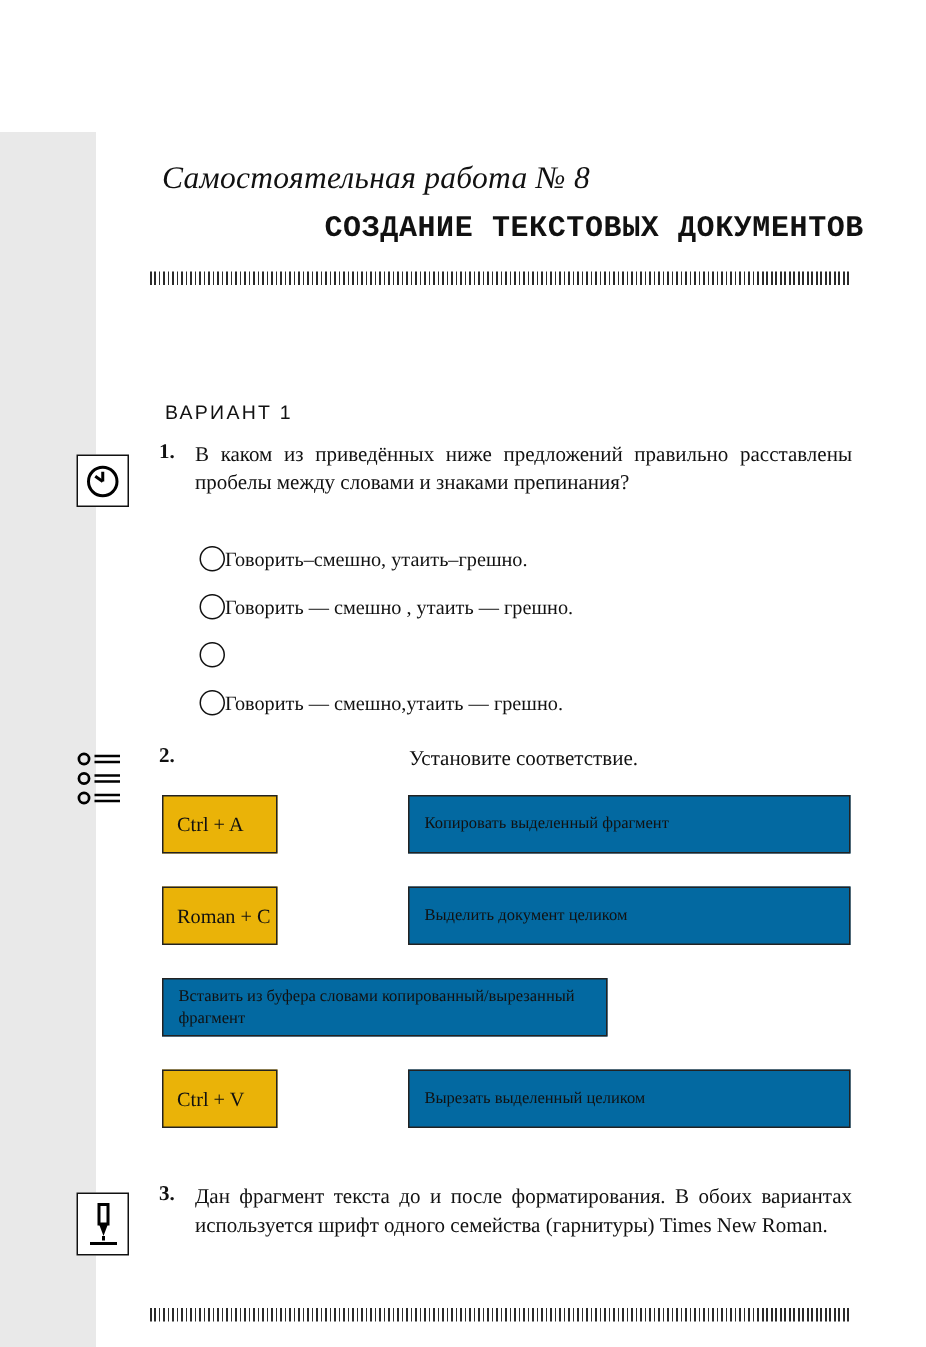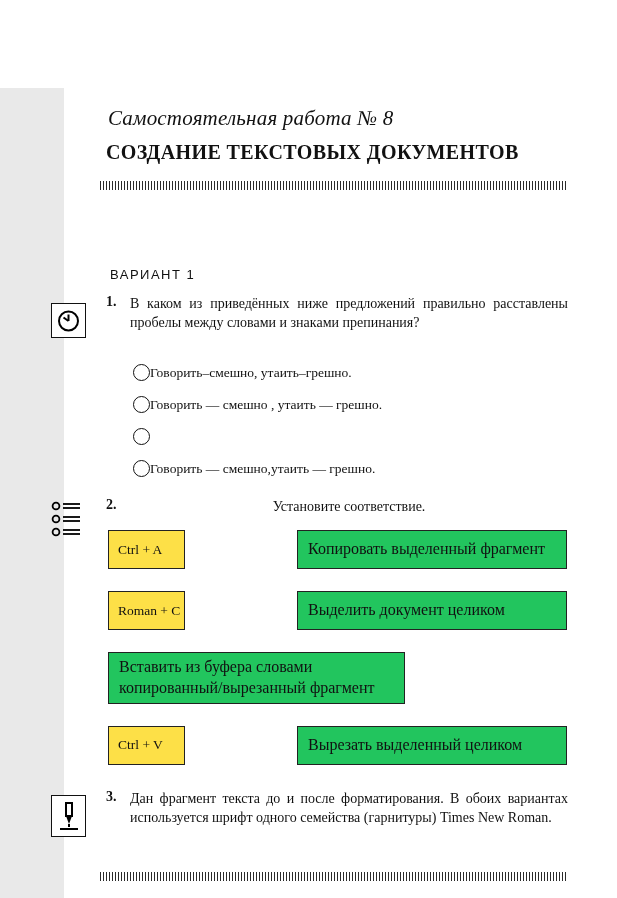--- a/index.html
+++ b/index.html
@@ -16,22 +16,22 @@
     position:absolute;left:0;top:88px;width:64px;height:810px;
     background:#e9e9e9;
   }
   
   .title-italic{
     position:absolute;left:108px;top:106px;width:470px;
     font-style:italic;font-size:21px;letter-spacing:.2px;
   }
   .title-bold{
     position:absolute;left:106px;top:141px;width:470px;
-    font-family:Liberation Serif, serif;
-    font-weight:bold;font-size:20px;letter-spacing:.4px;
+    font-family:Liberation Mono, monospace;
+    font-weight:bold;font-size:20px;letter-spacing:.4px;text-align:right;
   }
   .hatch{
     position:absolute;left:100px;width:466px;height:9px;
     background-image:repeating-linear-gradient(90deg,#2b2b2b 0,#2b2b2b 1px,transparent 1px,transparent 3px);
   }
   .hatch-top{top:181px;}
   .hatch-bottom{top:872px;}
   .variant{
     position:absolute;left:110px;top:267px;
     font-family:"Liberation Sans", sans-serif;
@@ -64,30 +64,30 @@
     background:#fff;box-sizing:border-box;
   }
   .option-label{font-size:13.5px;}
   
   .match{
     position:absolute;left:108px;top:530px;width:459px;
   }
   .match-row{display:flex;margin-bottom:22px;}
   .key-box{
     width:77px;min-height:39px;box-sizing:border-box;
-    border:1.2px solid #222;background:#fde047;
+    border:1.2px solid #222;background:#eab308;
     display:flex;align-items:center;padding-left:9px;
     font-size:13.5px;flex:0 0 77px;
-    margin-right:112px;
+    margin-right:87px;
   }
   .action-box{
     width:297px;min-height:39px;box-sizing:border-box;
-    border:1.2px solid #222;background:#22c55e;
+    border:1.2px solid #222;background:#0369a1;
     display:flex;align-items:center;padding:4px 8px 4px 10px;
-    font-size:16px;line-height:1.3;
+    font-size:11px;line-height:1.3;
   }
   
   .margin-icon{
     position:absolute;background:#fff;border:1.6px solid #111;
     display:flex;align-items:center;justify-content:center;
     box-sizing:border-box;
   }
   .icon-q1{left:51px;top:303px;width:35px;height:35px;}
   .icon-q2{left:47px;top:497px;width:40px;height:46px;border:none;background:transparent;}
   .icon-q3{left:51px;top:795px;width:35px;height:42px;}

